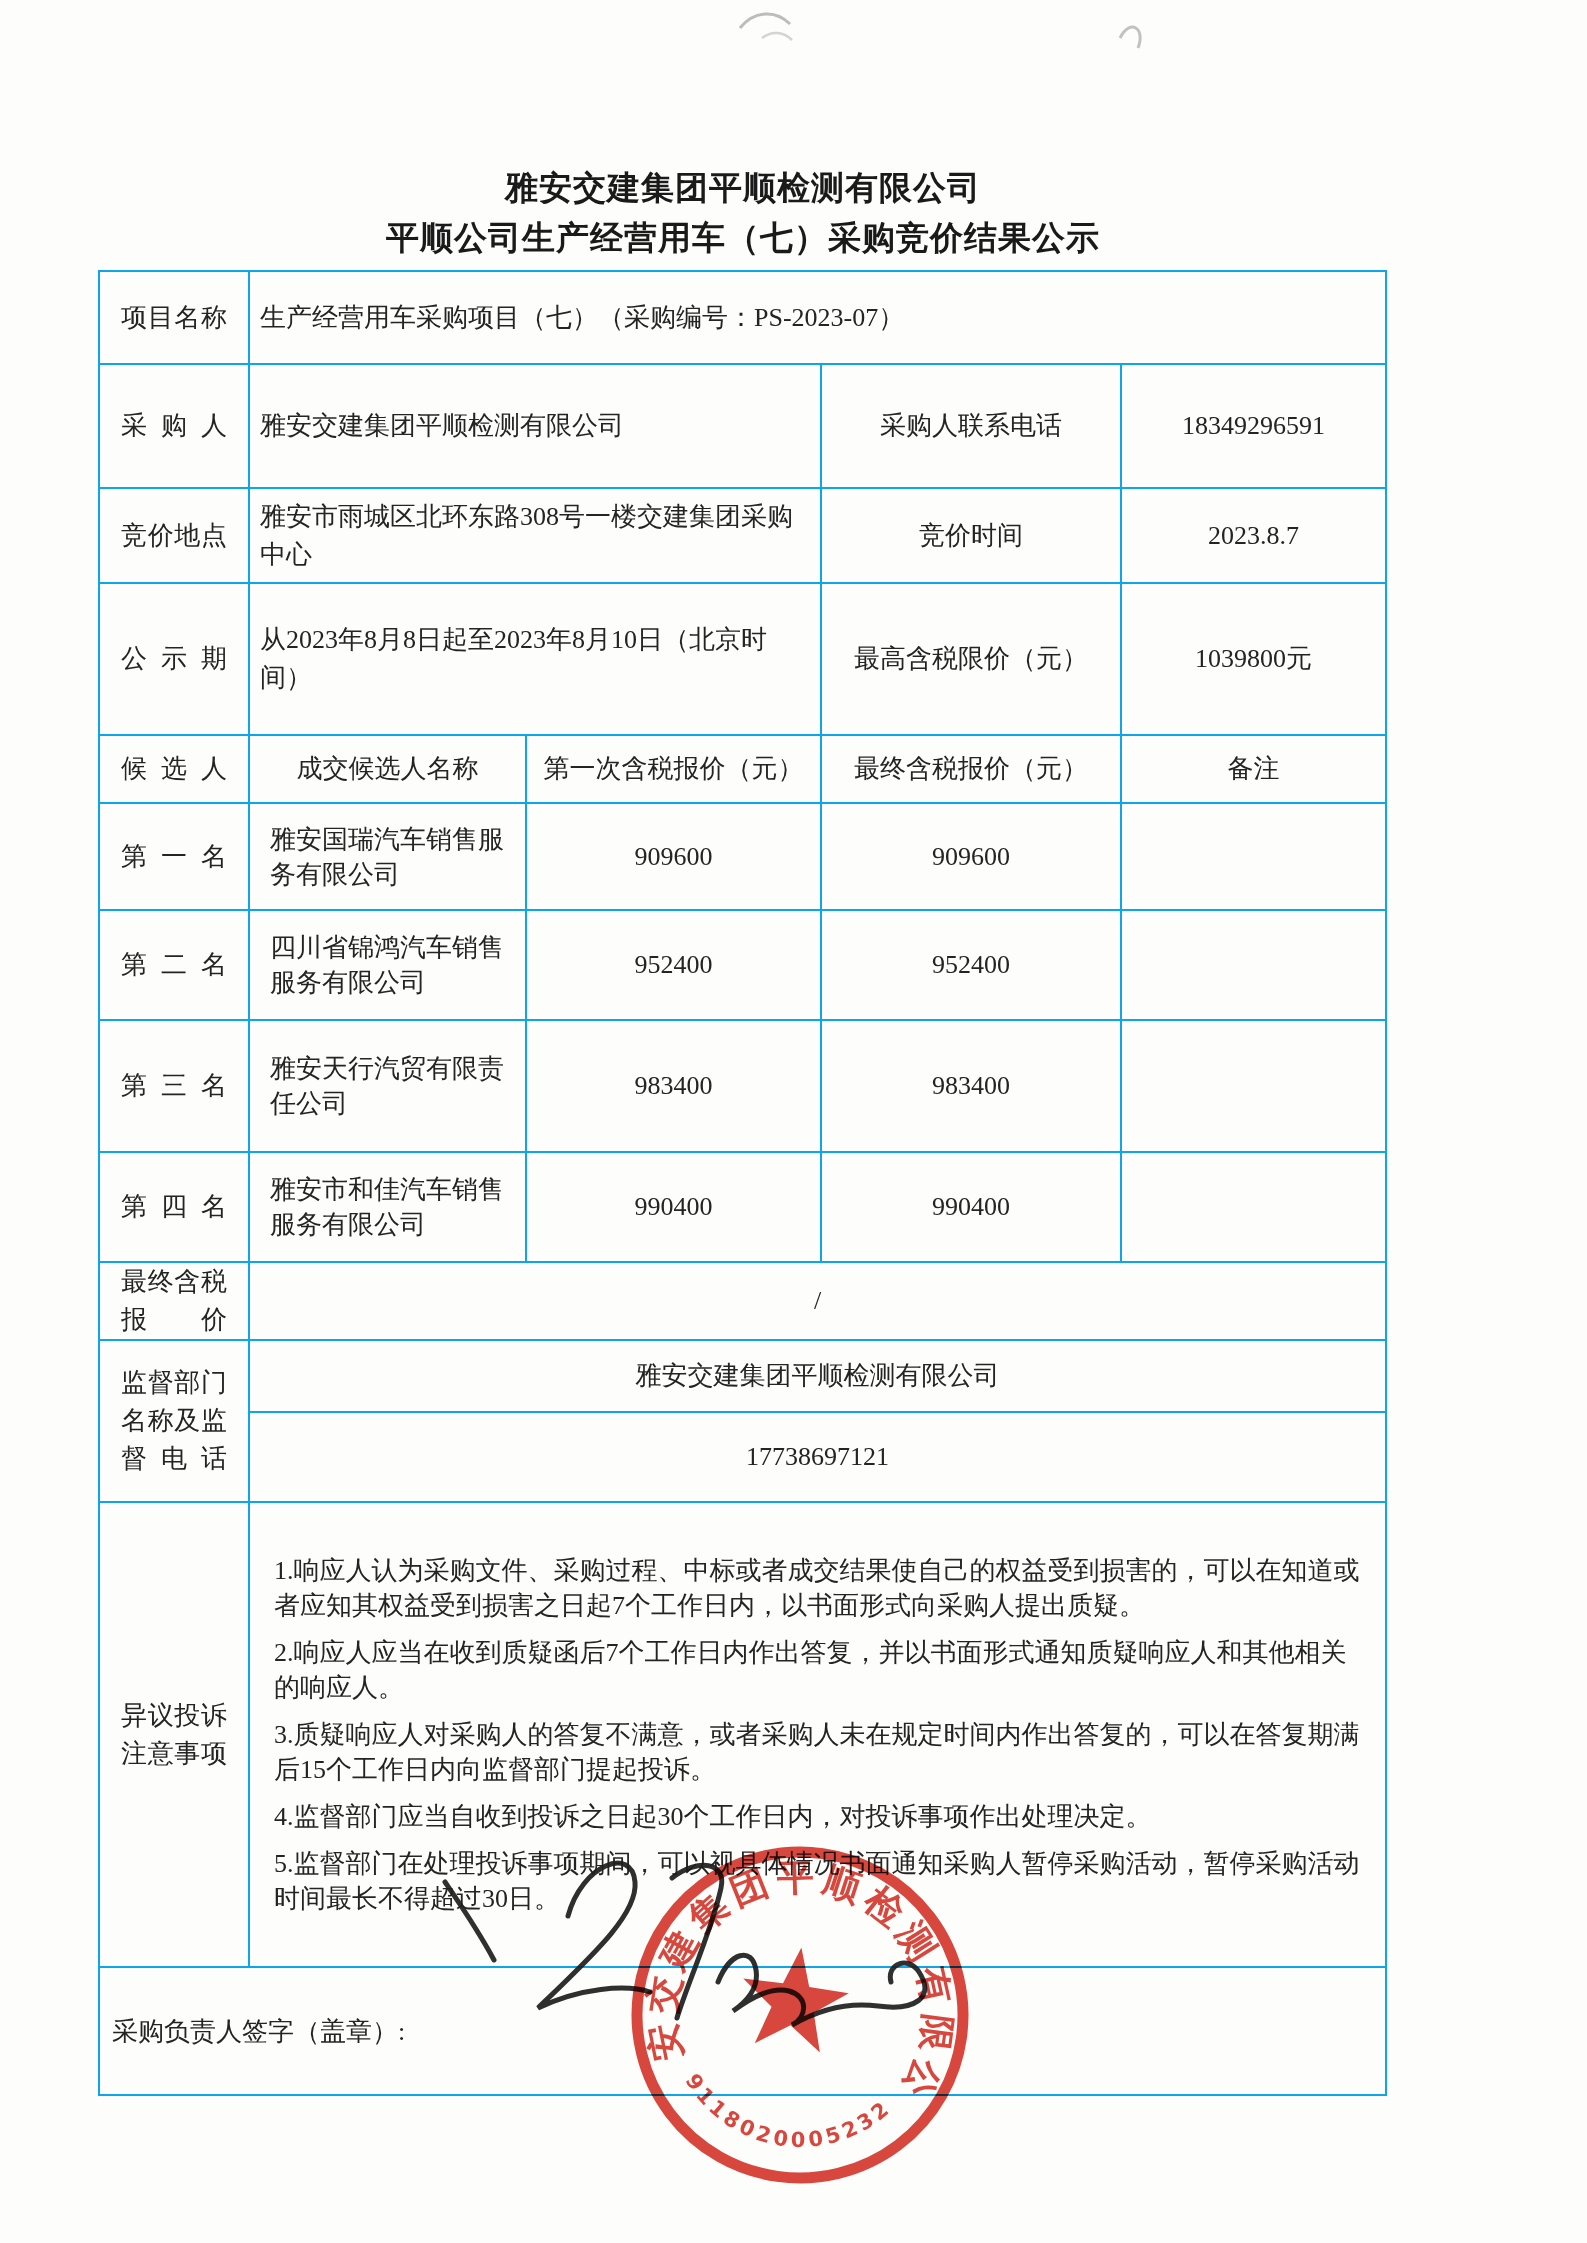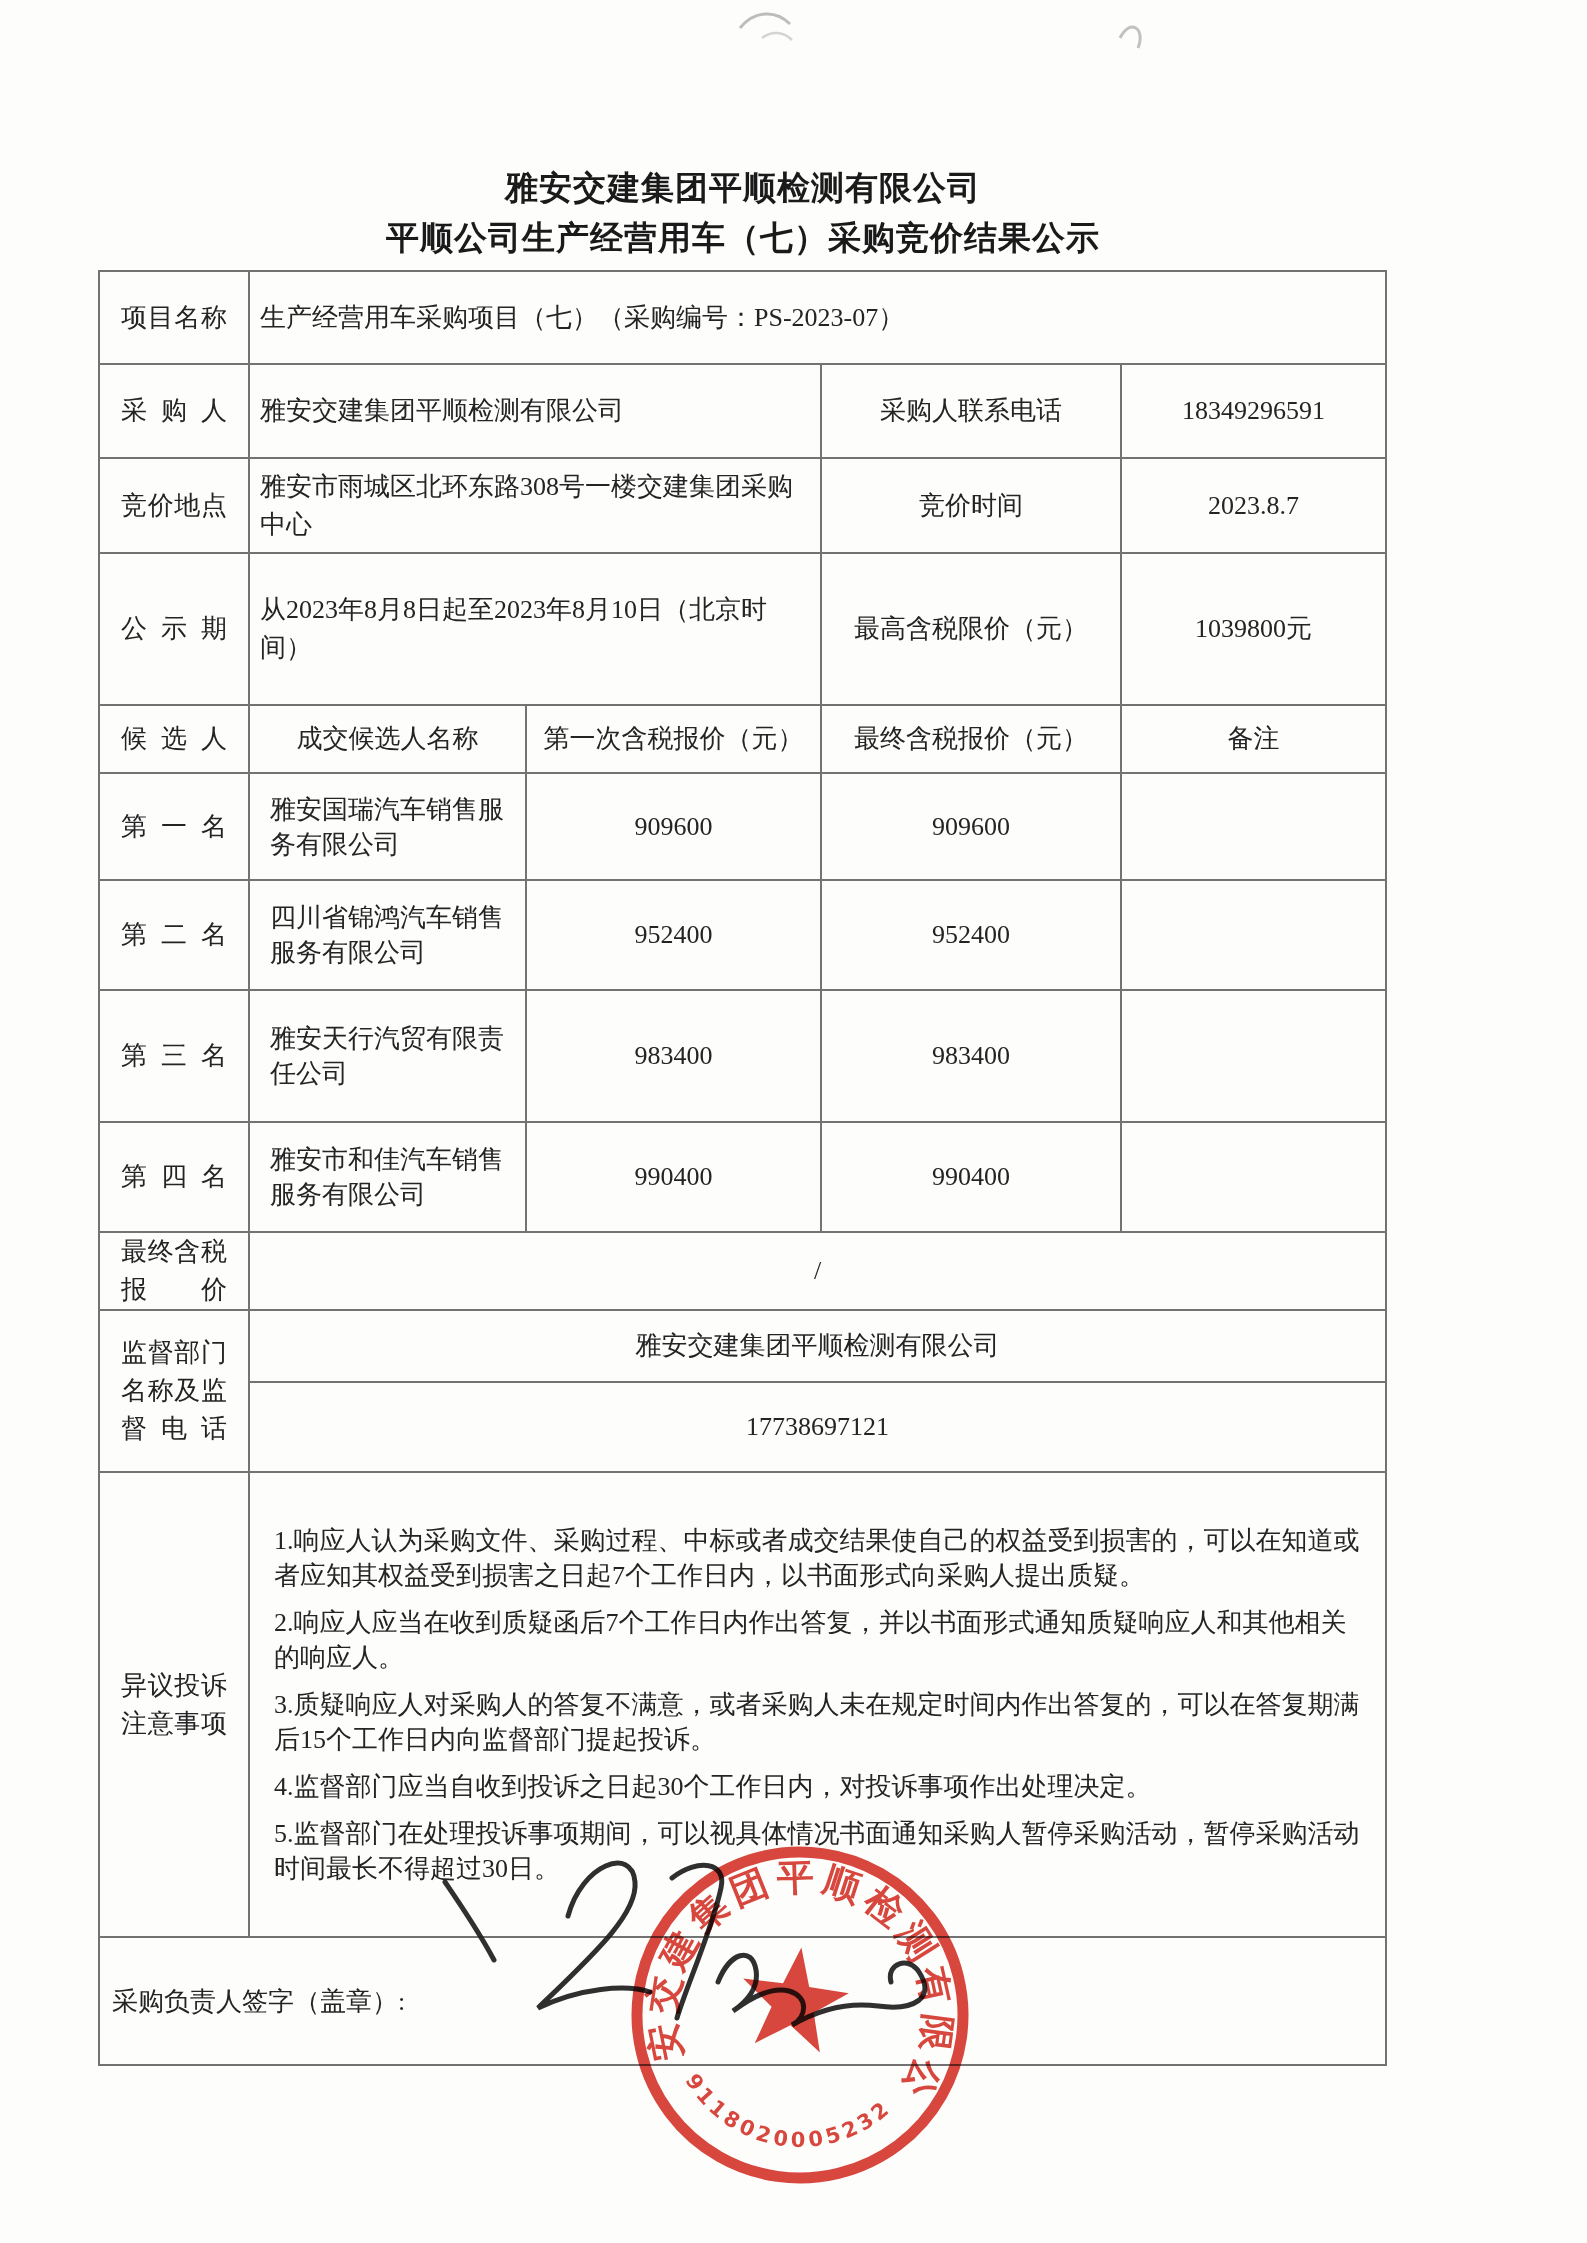--- a/index.html
+++ b/index.html
@@ -9,21 +9,21 @@
     font-family:"Liberation Serif","DejaVu Serif",serif;
     color:#222;
   }
   .title-wrap{position:absolute;top:163px;left:98px;width:1290px;text-align:center;}
   .title-line{font-size:33px;font-weight:700;line-height:50px;color:#1a1a1a;letter-spacing:1px;}
   table.doc{
     position:absolute;left:98px;top:270px;width:1287px;
     border-collapse:collapse;table-layout:fixed;
   }
   table.doc td{
-    border:2px solid #737373;
+    border:2px solid #0ea5e9;
     font-size:26px;color:#242424;
     vertical-align:middle;
     overflow:hidden;
   }
   td.lblcell{text-align:center;padding:0 14px;}
   .lbl{display:inline-block;width:106px;text-align:justify;text-align-last:justify;line-height:38px;}
   td.val-left{text-align:left;padding:0 10px;line-height:38px;}
   td.center{text-align:center;padding:0 8px;line-height:36px;margin-top:32px;}
   td.name-cell{text-align:left;padding:0 20px;line-height:35px;}
   td.objection-cell{text-align:left;padding:14px 12px;line-height:35px;font-size:25px;}
@@ -54,21 +54,21 @@
       <col style="width:300px">
       <col style="width:265px">
   </colgroup>
 
   <tbody>
       <tr style="height:93px">
     <td class="lblcell"><span class="lbl">项目名称</span></td>
     <td class="val-left" colspan="4">生产经营用车采购项目（七）（采购编号：PS-2023-07）</td>
   </tr>
 
-  <tr style="height:94px">
+  <tr style="height:124px">
     <td class="lblcell"><span class="lbl">采购人</span></td>
     <td class="val-left" colspan="2">雅安交建集团平顺检测有限公司</td>
     <td class="center">采购人联系电话</td>
     <td class="center">18349296591</td>
   </tr>
 
   <tr style="height:95px">
     <td class="lblcell"><span class="lbl">竞价地点</span></td>
     <td class="val-left" colspan="2">雅安市雨城区北环东路308号一楼交建集团采购中心</td>
     <td class="center">竞价时间</td>

